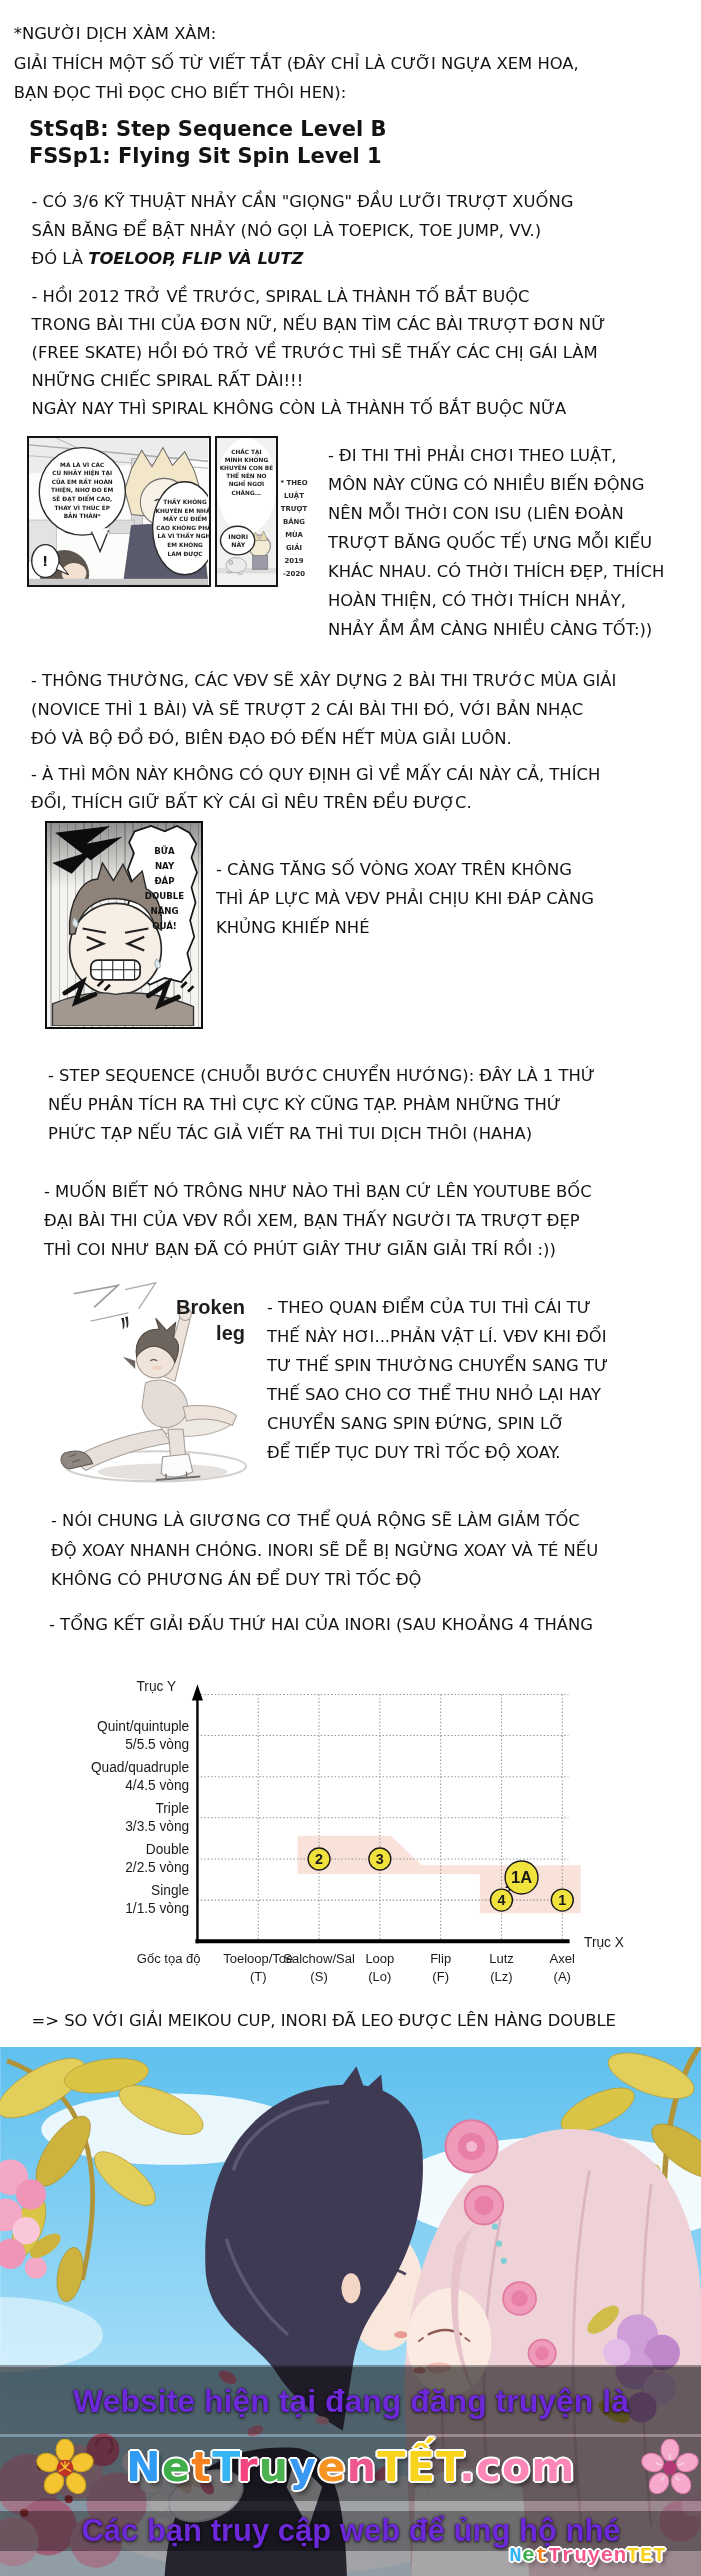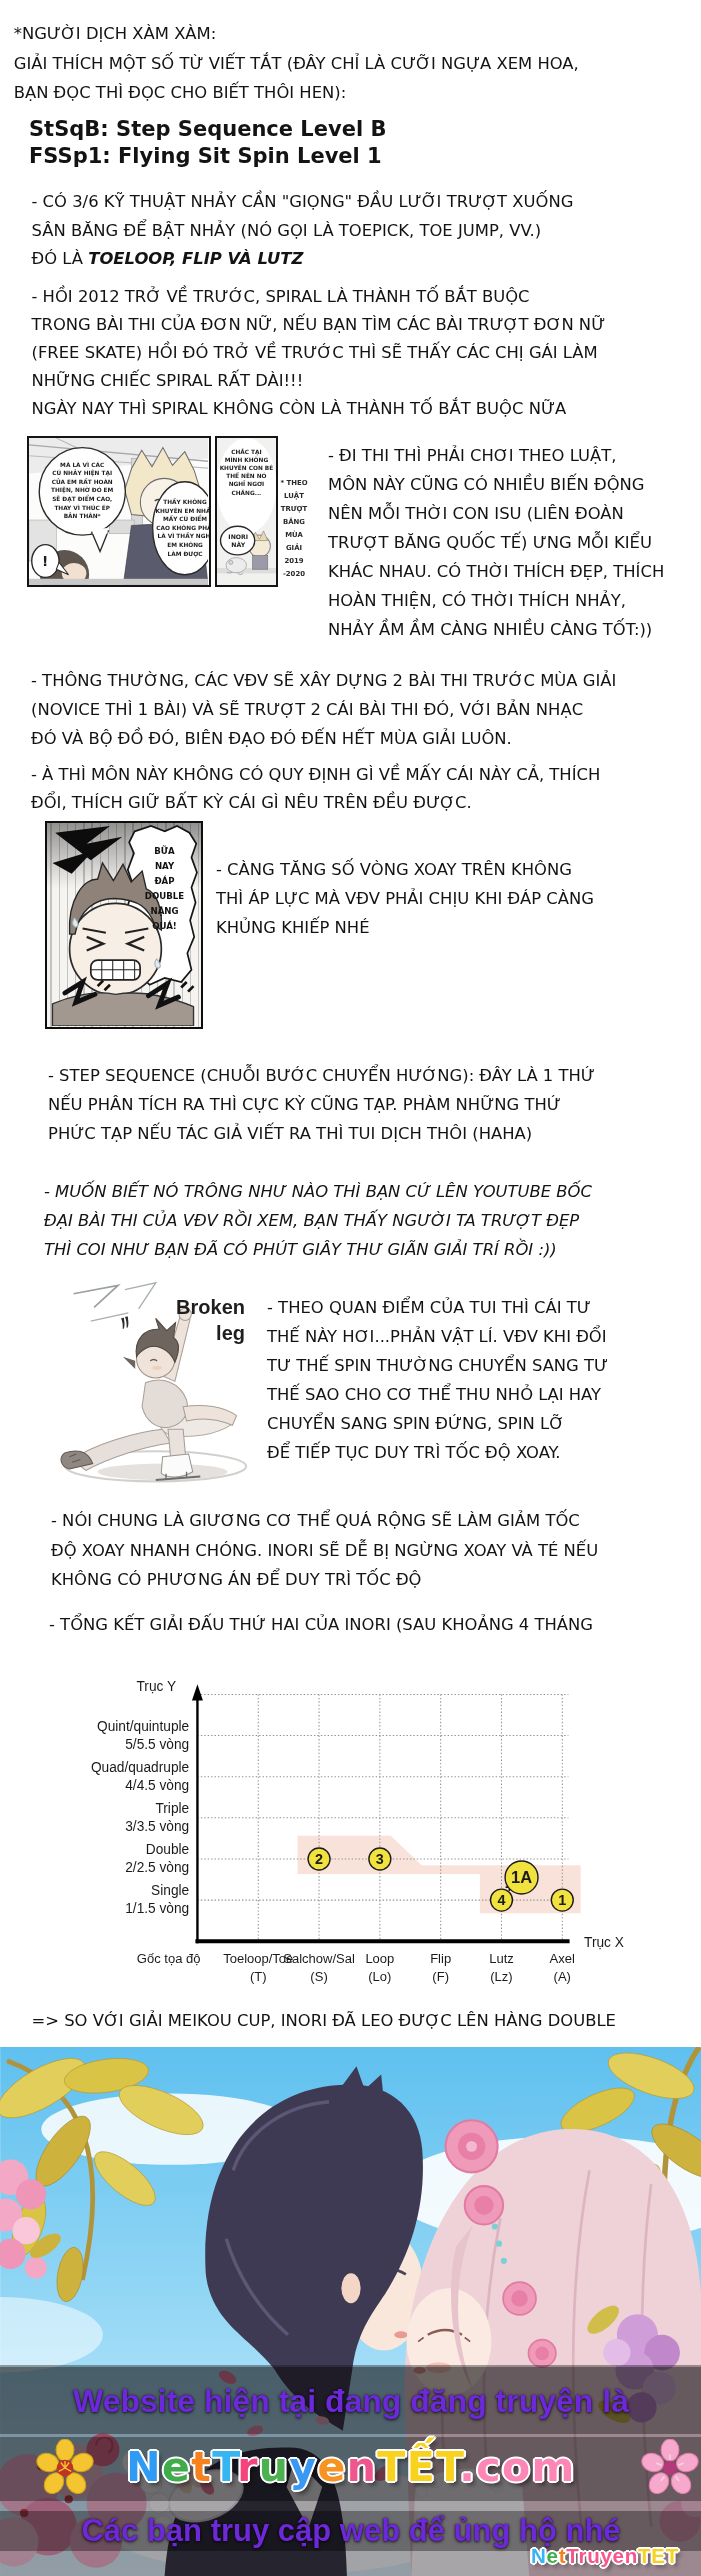--- a/index.html
+++ b/index.html
@@ -39,21 +39,21 @@
   .veil{position:absolute;left:0;top:2365px;width:702px;height:211px;background:rgba(24,19,23,.38);}
   .strip{position:absolute;left:0;width:702px;background:rgba(0,0,0,.34);}
   .bannertxt{position:absolute;left:0;width:702px;text-align:center;color:#6d28d9;
     font-family:"Liberation Sans",sans-serif;font-weight:bold;
     text-shadow:0 1.4px 3.4px rgba(0,0,0,.8),0 0 1.4px rgba(0,0,0,.6);}
   #logo-main{position:absolute;left:0;top:2438px;width:702px;height:58px;text-align:center;
     font-family:"DejaVu Sans",sans-serif;font-weight:bold;font-size:41px;line-height:58px;letter-spacing:1.4px;}
   #logo-main span, #logo-small span{
     text-shadow:-2.1px 0 0 #fff,2.1px 0 0 #fff,0 -2.1px 0 #fff,0 2.1px 0 #fff,
      -1.4px -1.4px 0 #fff,1.4px 1.4px 0 #fff,-1.4px 1.4px 0 #fff,1.4px -1.4px 0 #fff,3.4px 4.1px 4.1px rgba(0,0,0,.45);}
-  #logo-small{position:absolute;right:23px;top:2544px;font-family:Liberation Sans, sans-serif;
+  #logo-small{position:absolute;right:36px;top:2544px;font-family:Liberation Mono, monospace;
     font-weight:bold;font-size:20.6px;letter-spacing:0.7px;}
   .flower{position:absolute;top:2439px;width:58px;height:58px;}
 </style>
 </head>
 <body>
 
 <div id="page">
 
   <div class="tb" style="left:13.7px;top:11px;line-height:29.5px;">
       <div class="ln">*NGƯỜI DỊCH XÀM XÀM:</div>
@@ -97,21 +97,21 @@
   <div class="tb" style="left:216px;top:847px;">
       <div class="ln">- CÀNG TĂNG SỐ VÒNG XOAY TRÊN KHÔNG</div>
       <div class="ln">THÌ ÁP LỰC MÀ VĐV PHẢI CHỊU KHI ĐÁP CÀNG</div>
       <div class="ln">KHỦNG KHIẾP NHÉ</div>
     </div>
   <div class="tb" style="left:48px;top:1053px;">
       <div class="ln">- STEP SEQUENCE (CHUỖI BƯỚC CHUYỂN HƯỚNG): ĐÂY LÀ 1 THỨ</div>
       <div class="ln">NẾU PHÂN TÍCH RA THÌ CỰC KỲ CŨNG TẠP. PHÀM NHỮNG THỨ</div>
       <div class="ln">PHỨC TẠP NẾU TÁC GIẢ VIẾT RA THÌ TUI DỊCH THÔI (HAHA)</div>
     </div>
-  <div class="tb" style="left:44px;top:1169px;font-style:italic;">
+  <div class="tb" style="left:44px;top:1169px;">
       <div class="ln">- MUỐN BIẾT NÓ TRÔNG NHƯ NÀO THÌ BẠN CỨ LÊN YOUTUBE BỐC</div>
       <div class="ln">ĐẠI BÀI THI CỦA VĐV RỒI XEM, BẠN THẤY NGƯỜI TA TRƯỢT ĐẸP</div>
       <div class="ln">THÌ COI NHƯ BẠN ĐÃ CÓ PHÚT GIÂY THƯ GIÃN GIẢI TRÍ RỒI :))</div>
     </div>
   <div class="tb" style="left:267px;top:1285px;">
       <div class="ln">- THEO QUAN ĐIỂM CỦA TUI THÌ CÁI TƯ</div>
       <div class="ln">THẾ NÀY HƠI...PHẢN VẬT LÍ. VĐV KHI ĐỔI</div>
       <div class="ln">TƯ THẾ SPIN THƯỜNG CHUYỂN SANG TƯ</div>
       <div class="ln">THẾ SAO CHO CƠ THỂ THU NHỎ LẠI HAY</div>
       <div class="ln">CHUYỂN SANG SPIN ĐỨNG, SPIN LỠ</div>

